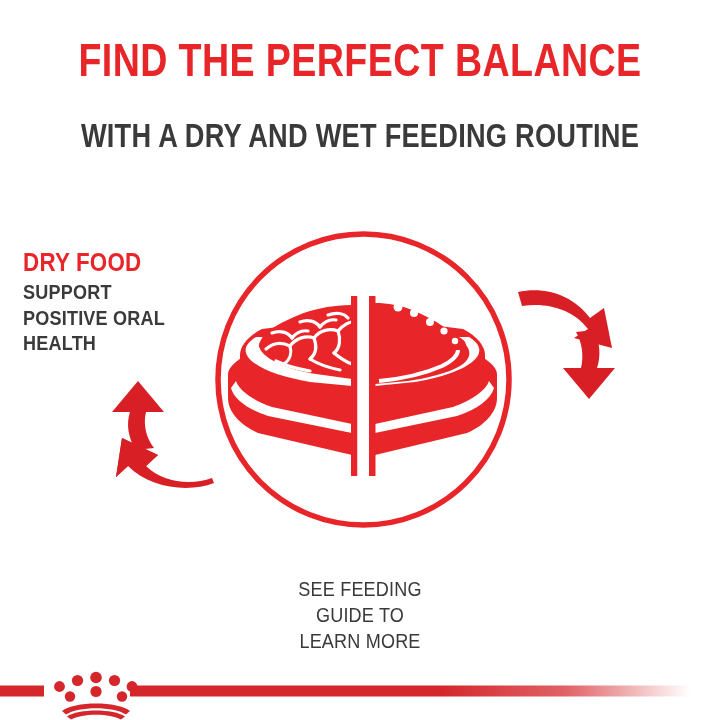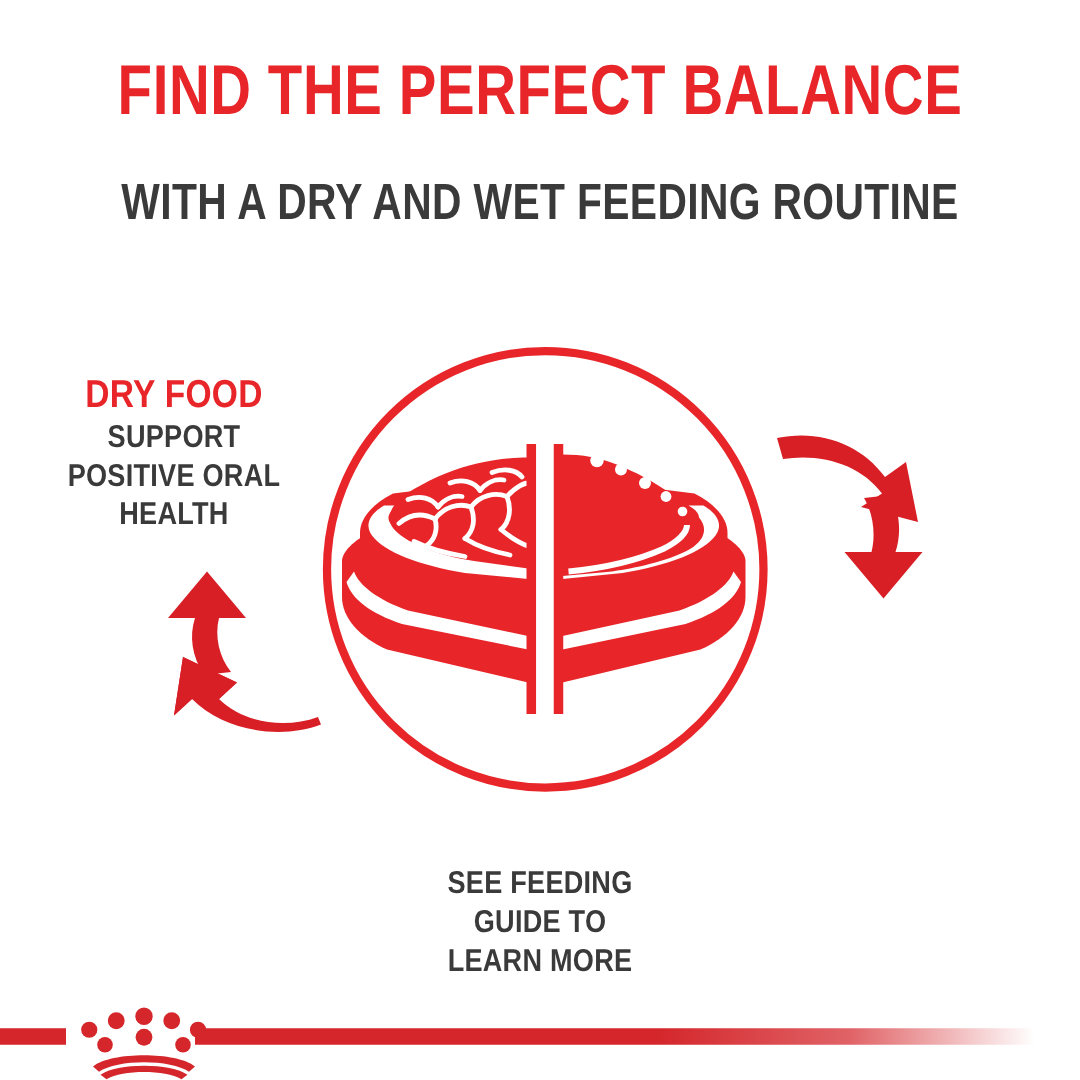--- a/index.html
+++ b/index.html
@@ -50,21 +50,21 @@
     letter-spacing: 0.3px;
     line-height: 1.0;
     transform: scaleX(0.80);
     transform-origin: center top;
     white-space: nowrap;
   }
 
   
   .callout {
     position: absolute;
-    text-align: center;
+    text-align: left;
   }
   .callout .cap {
     color: #e8262a;
     font-size: 26px;
     font-weight: bold;
     line-height: 1.08;
     letter-spacing: 0.2px;
     transform: scaleX(0.86);
     transform-origin: center center;
     white-space: nowrap;
@@ -93,21 +93,21 @@
 
   
   #bottom-note {
     position: absolute;
     left: 0;
     top: 576px;
     width: 720px;
     text-align: center;
     color: #3a3a3a;
     font-size: 21px;
-    font-weight: bold;
+    font-weight: normal;
     line-height: 1.24;
     letter-spacing: 0.2px;
   }
   #bottom-note > div {
     transform: scaleX(0.86);
     transform-origin: center top;
   }
 
   
   .svg-layer {

